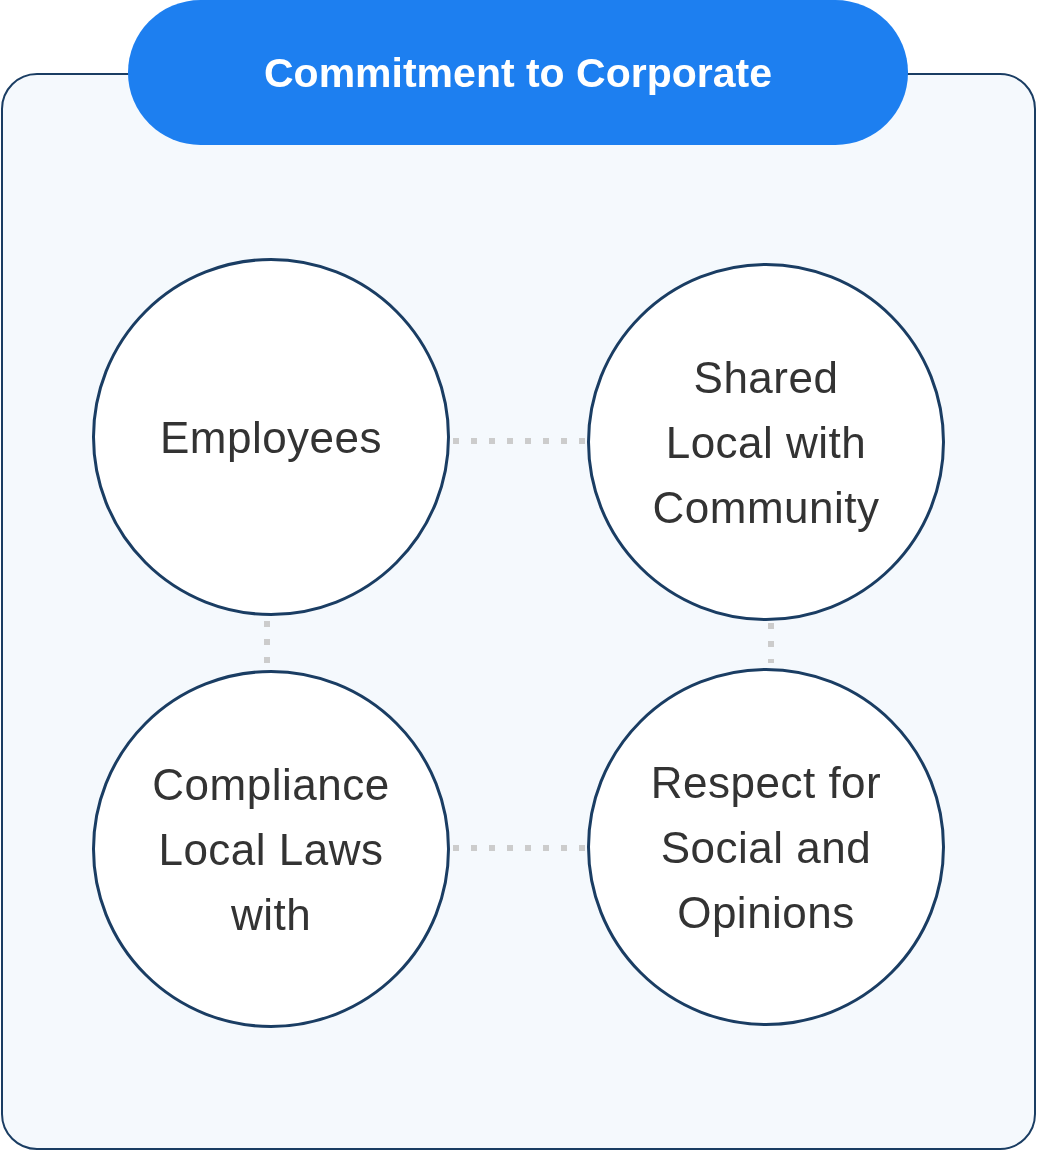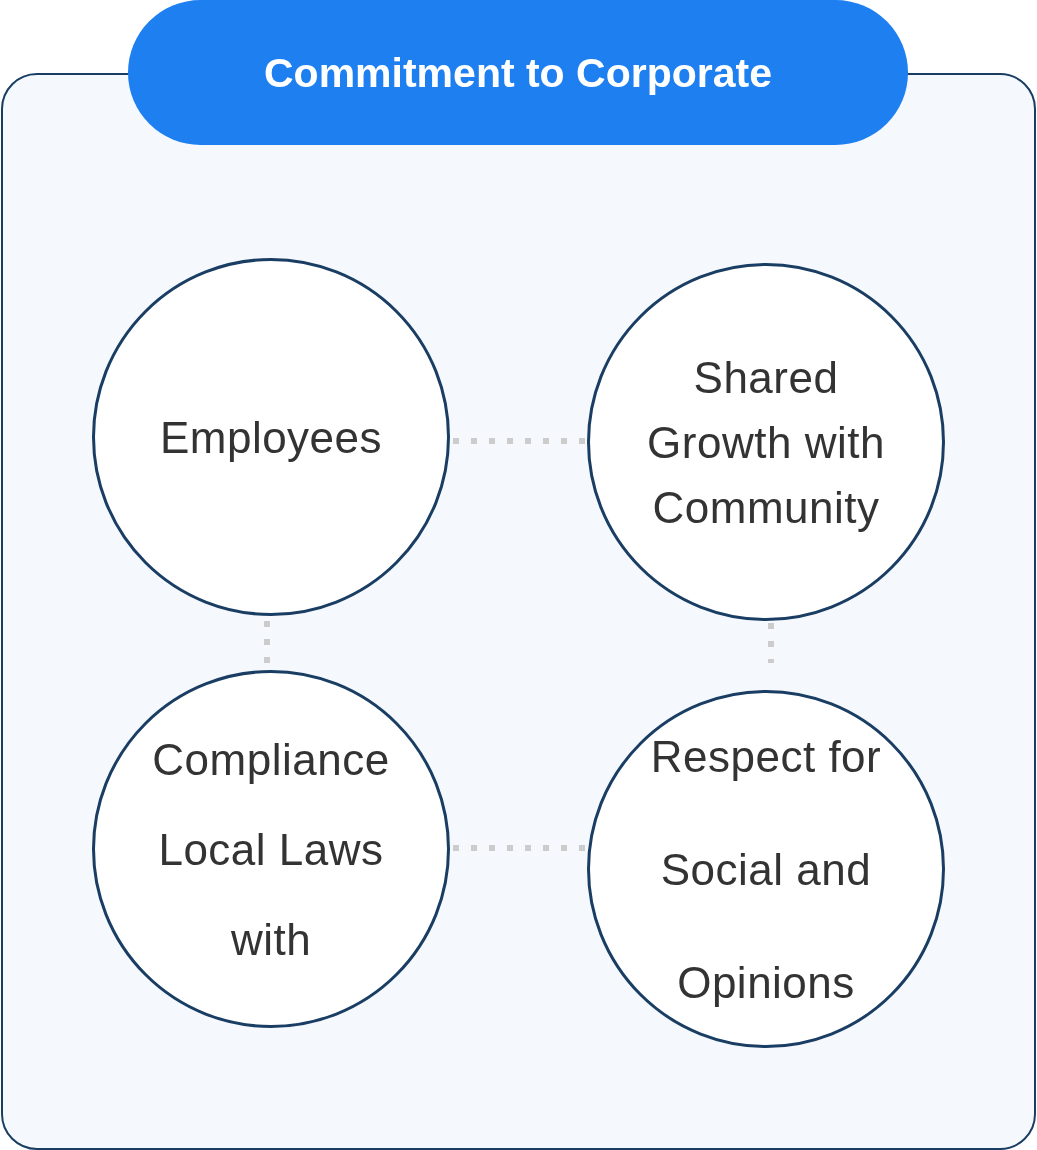--- a/index.html
+++ b/index.html
@@ -40,27 +40,27 @@
 <div class="connector h" style="left:453px; top:845px; width:132px;"></div>
 <div class="connector v" style="left:264px; top:621px; height:46px;"></div>
 <div class="connector v" style="left:768px; top:623px; height:40px;"></div>
 
 <div class="circle" style="left:92px; top:258px;">
   <span>Employees</span>
 </div>
 
 <div class="circle" style="left:587px; top:263px;">
   <span>Shared</span>
-  <span>Growth with</span>
+  <span>Local with</span>
   <span>Community</span>
 </div>
 
-<div class="circle" style="left:92px; top:670px;gap:25px;">
+<div class="circle" style="left:92px; top:670px;">
   <span>Compliance</span>
   <span>Local Laws</span>
   <span>with</span>
 </div>
 
-<div class="circle" style="left:587px; top:690px;gap:48px;">
+<div class="circle" style="left:587px; top:668px;">
   <span>Respect for</span>
   <span>Social and</span>
   <span>Opinions</span>
 </div>
 
 </body></html>

